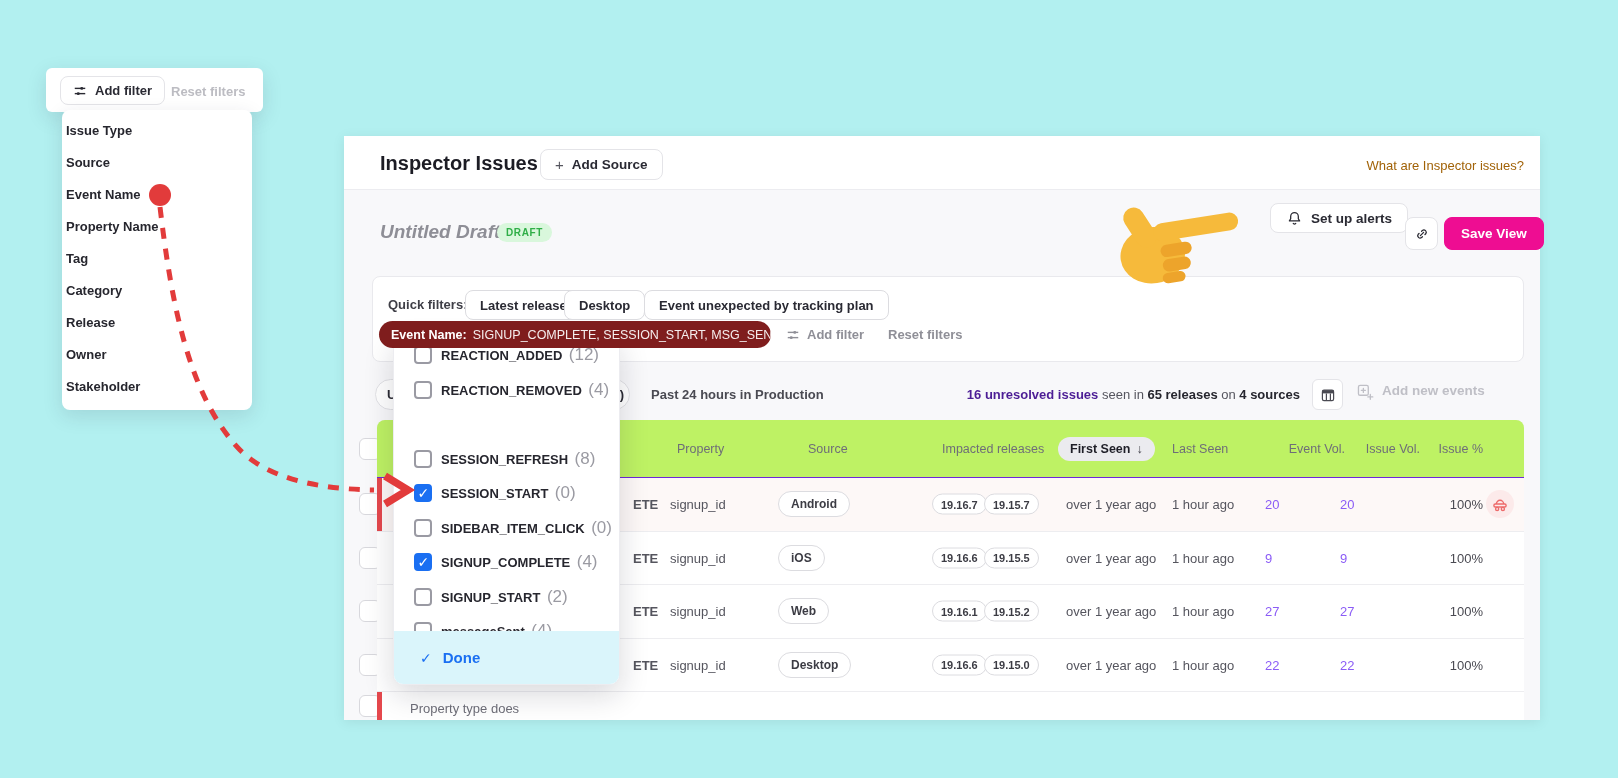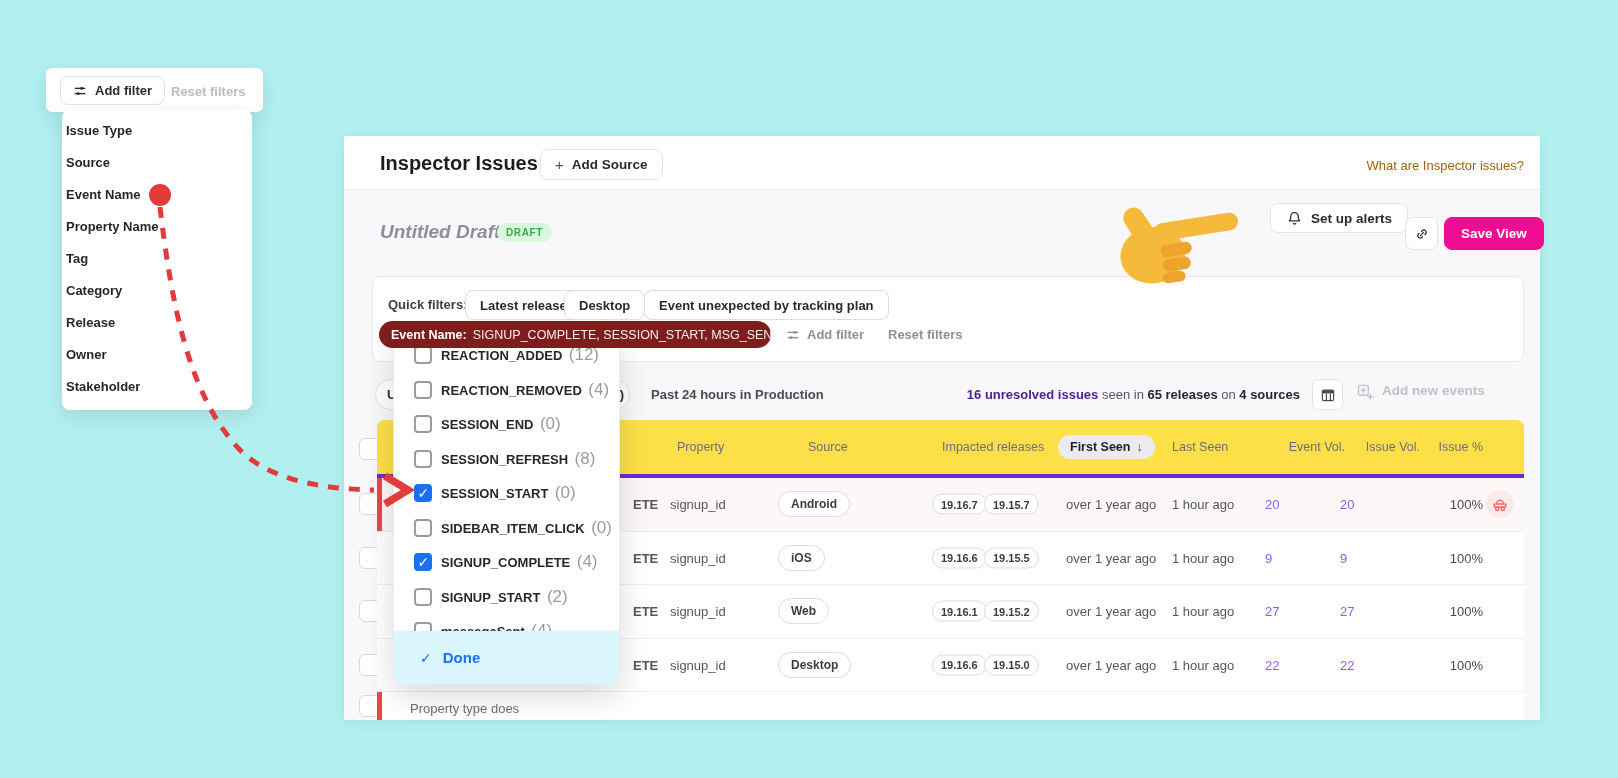--- a/index.html
+++ b/index.html
@@ -124,21 +124,21 @@
   </div>
 
   <div class="ghostcb" style="top:438px"></div>
   <div class="ghostcb" style="top:493px"></div>
   <div class="ghostcb" style="top:547px"></div>
   <div class="ghostcb" style="top:600px"></div>
   <div class="ghostcb" style="top:654px"></div>
   <div class="ghostcb" style="top:695px"></div>
 
   <div class="abs" style="left:377px;top:420px;width:1147px;height:300px;background:#fff;border:1px solid #e9e9ed;border-radius:8px 8px 0 0"></div>
-  <div class="abs" style="left:377px;top:420px;width:1147px;height:58px;background:#fde047;border-bottom:4px solid #6d28d9;border-radius:8px 8px 0 0">
+  <div class="abs" style="left:377px;top:420px;width:1147px;height:58px;background:#bef264;border-bottom:1px solid #6d28d9;border-radius:8px 8px 0 0">
     <span class="hdr" style="left:300px">Property</span>
     <span class="hdr" style="left:431px">Source</span>
     <span class="hdr" style="left:565px">Impacted releases</span>
     <span class="hdr" style="left:681px;background:#ebebef;border-radius:13px;padding:5px 12px;display:flex;align-items:center;gap:6px">
       <b style="color:#1f1f28;font-weight:700">First Seen</b>
       <span style="color:#4a4a52">↓</span>
     </span>
     <span class="hdr" style="left:795px">Last Seen</span>
     <span class="hdr" style="left:888px;width:80px;text-align:right">Event Vol.</span>
     <span class="hdr" style="left:963px;width:80px;text-align:right">Issue Vol.</span>
@@ -214,24 +214,20 @@
   <div class="abs" style="left:393px;top:336px;width:227px;height:349px;background:#fff;border:1px solid #ececf0;border-radius:10px;
               box-shadow:0 10px 30px rgba(20,20,40,.16);z-index:50;overflow:hidden">
     <div class="ditem" style="top:1px">
       <span class="cb"></span>
       <span><span class="dlabel">REACTION_ADDED</span> <span class="dcount">(12)</span></span>
     </div>
     <div class="ditem" style="top:35.5px">
       <span class="cb"></span>
       <span><span class="dlabel">REACTION_REMOVED</span> <span class="dcount">(4)</span></span>
     </div>
-    <div class="ditem" style="top:70px">
-      <span class="cb"></span>
-      <span><span class="dlabel">SESSION_END</span> <span class="dcount">(0)</span></span>
-    </div>
     <div class="ditem" style="top:104.5px">
       <span class="cb"></span>
       <span><span class="dlabel">SESSION_REFRESH</span> <span class="dcount">(8)</span></span>
     </div>
     <div class="ditem" style="top:139px">
       <span class="cb on"></span>
       <span><span class="dlabel">SESSION_START</span> <span class="dcount">(0)</span></span>
     </div>
     <div class="ditem" style="top:173.5px">
       <span class="cb"></span>

